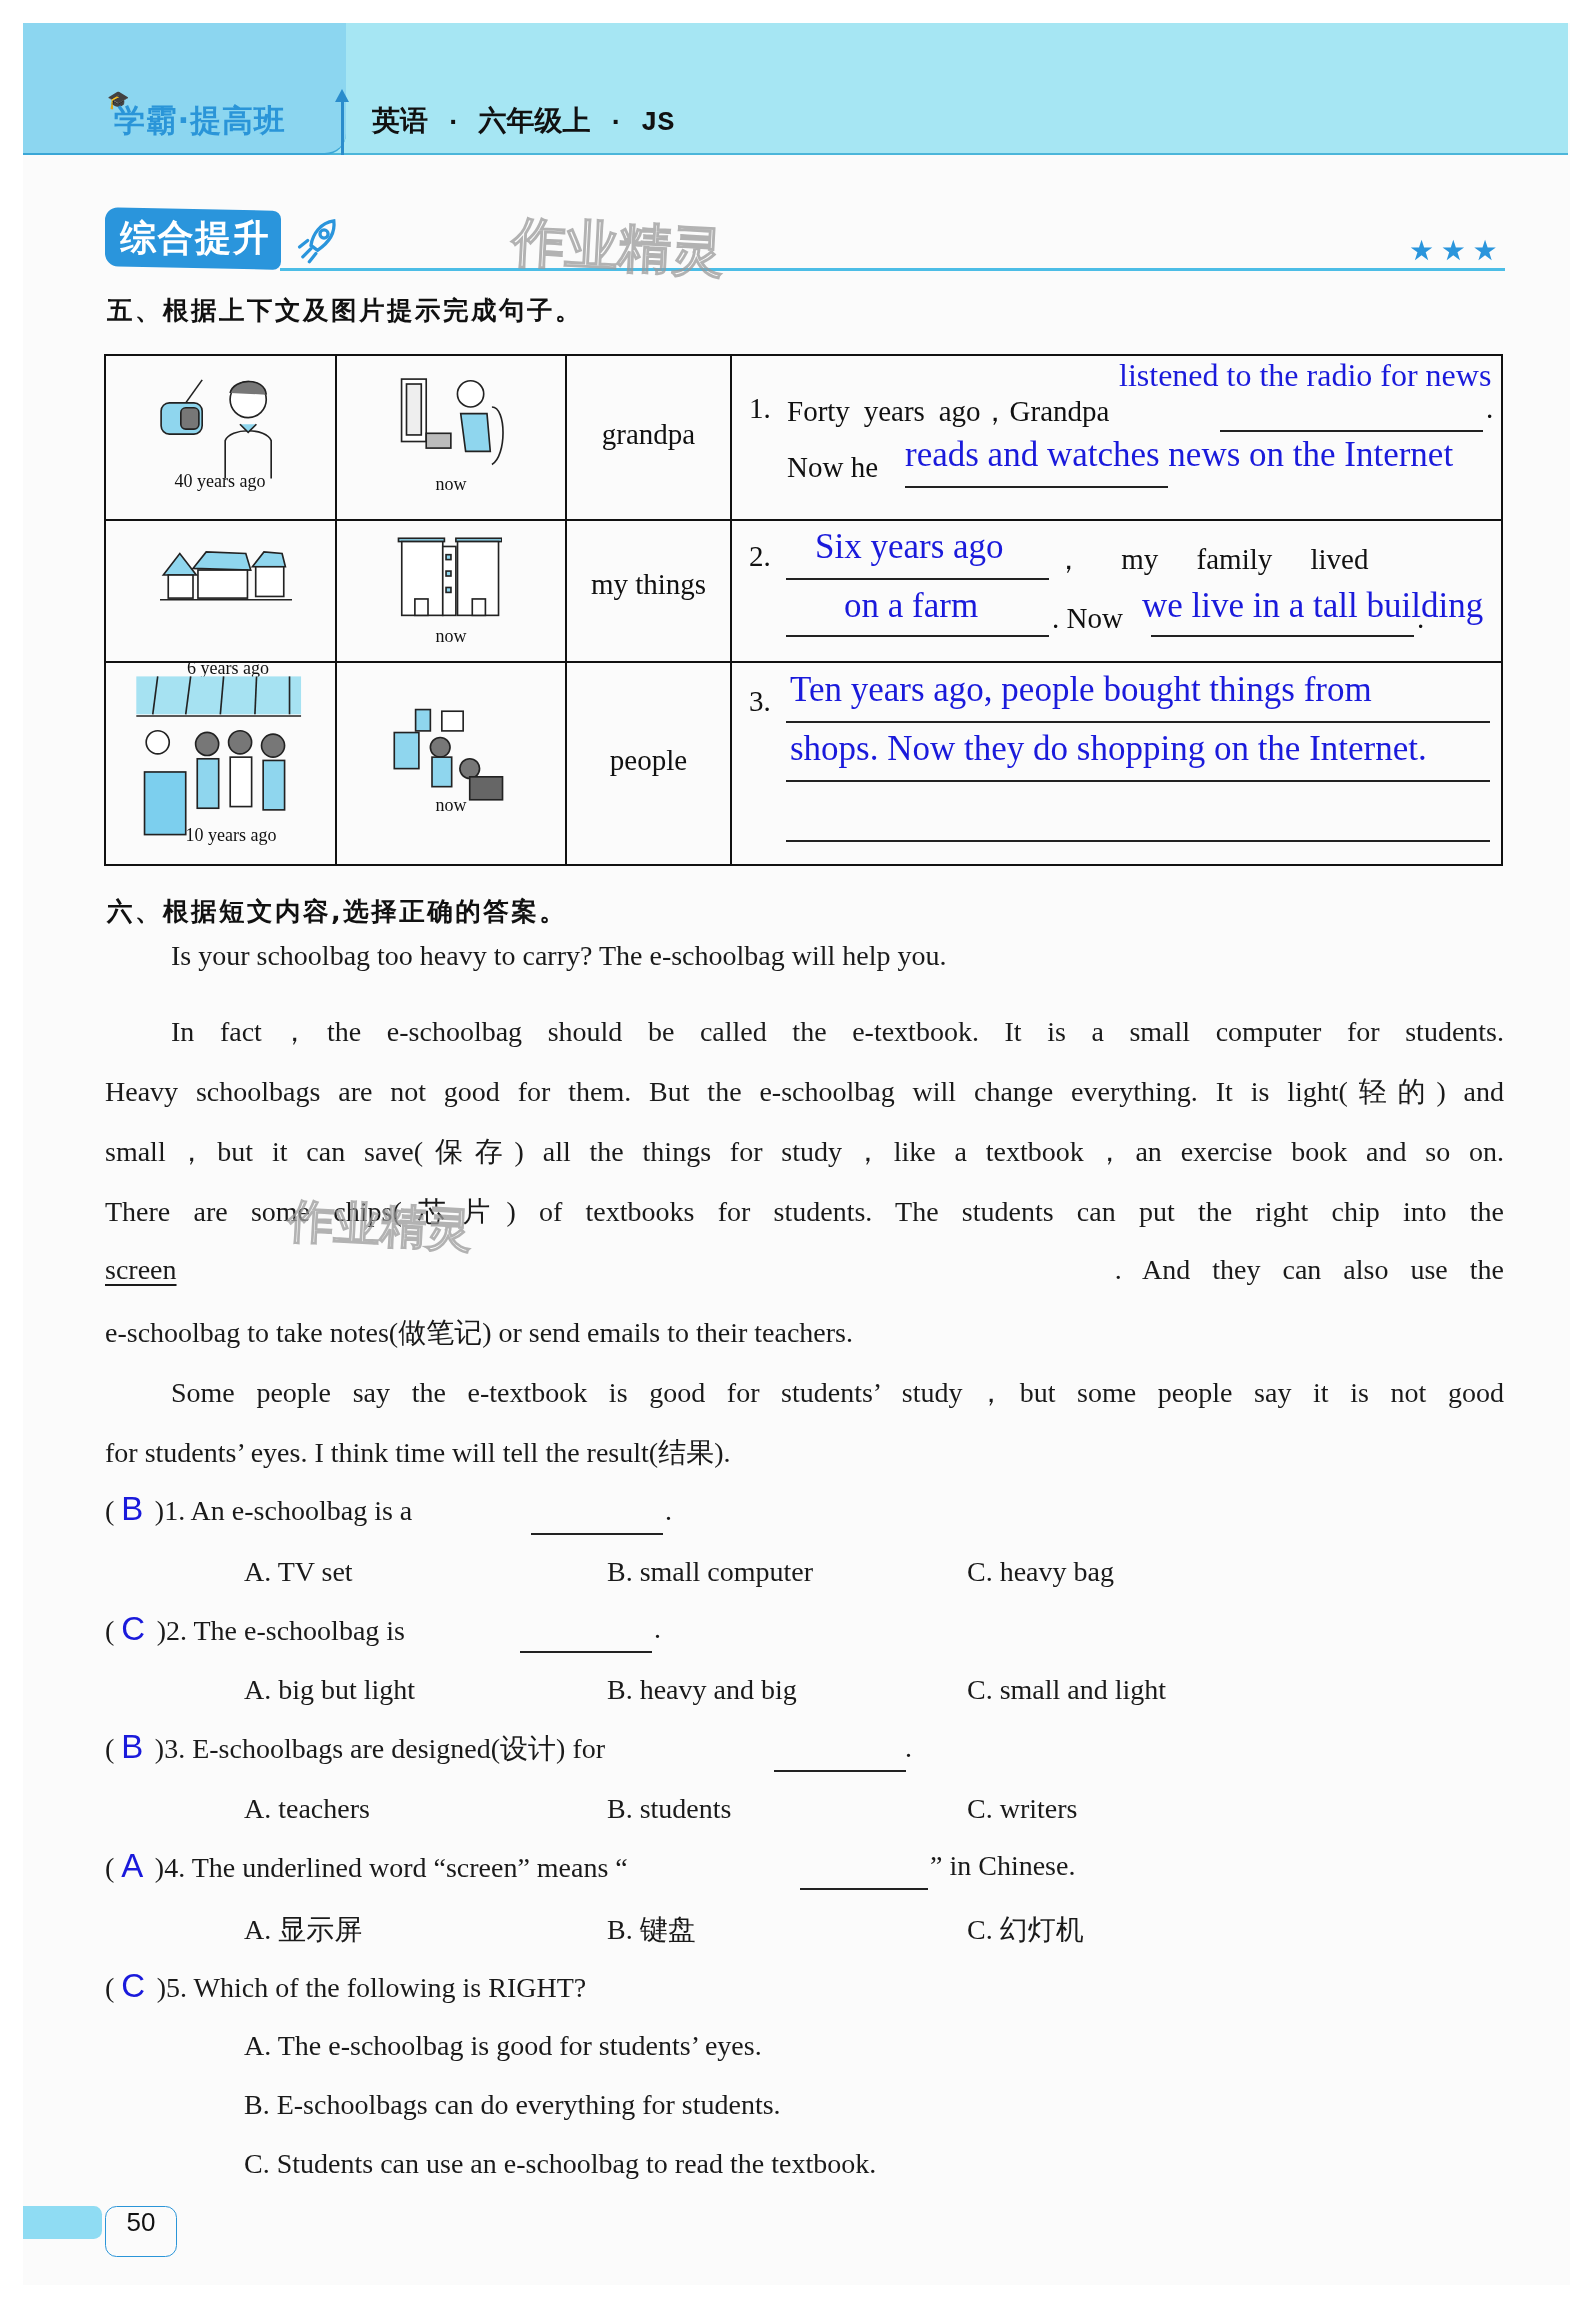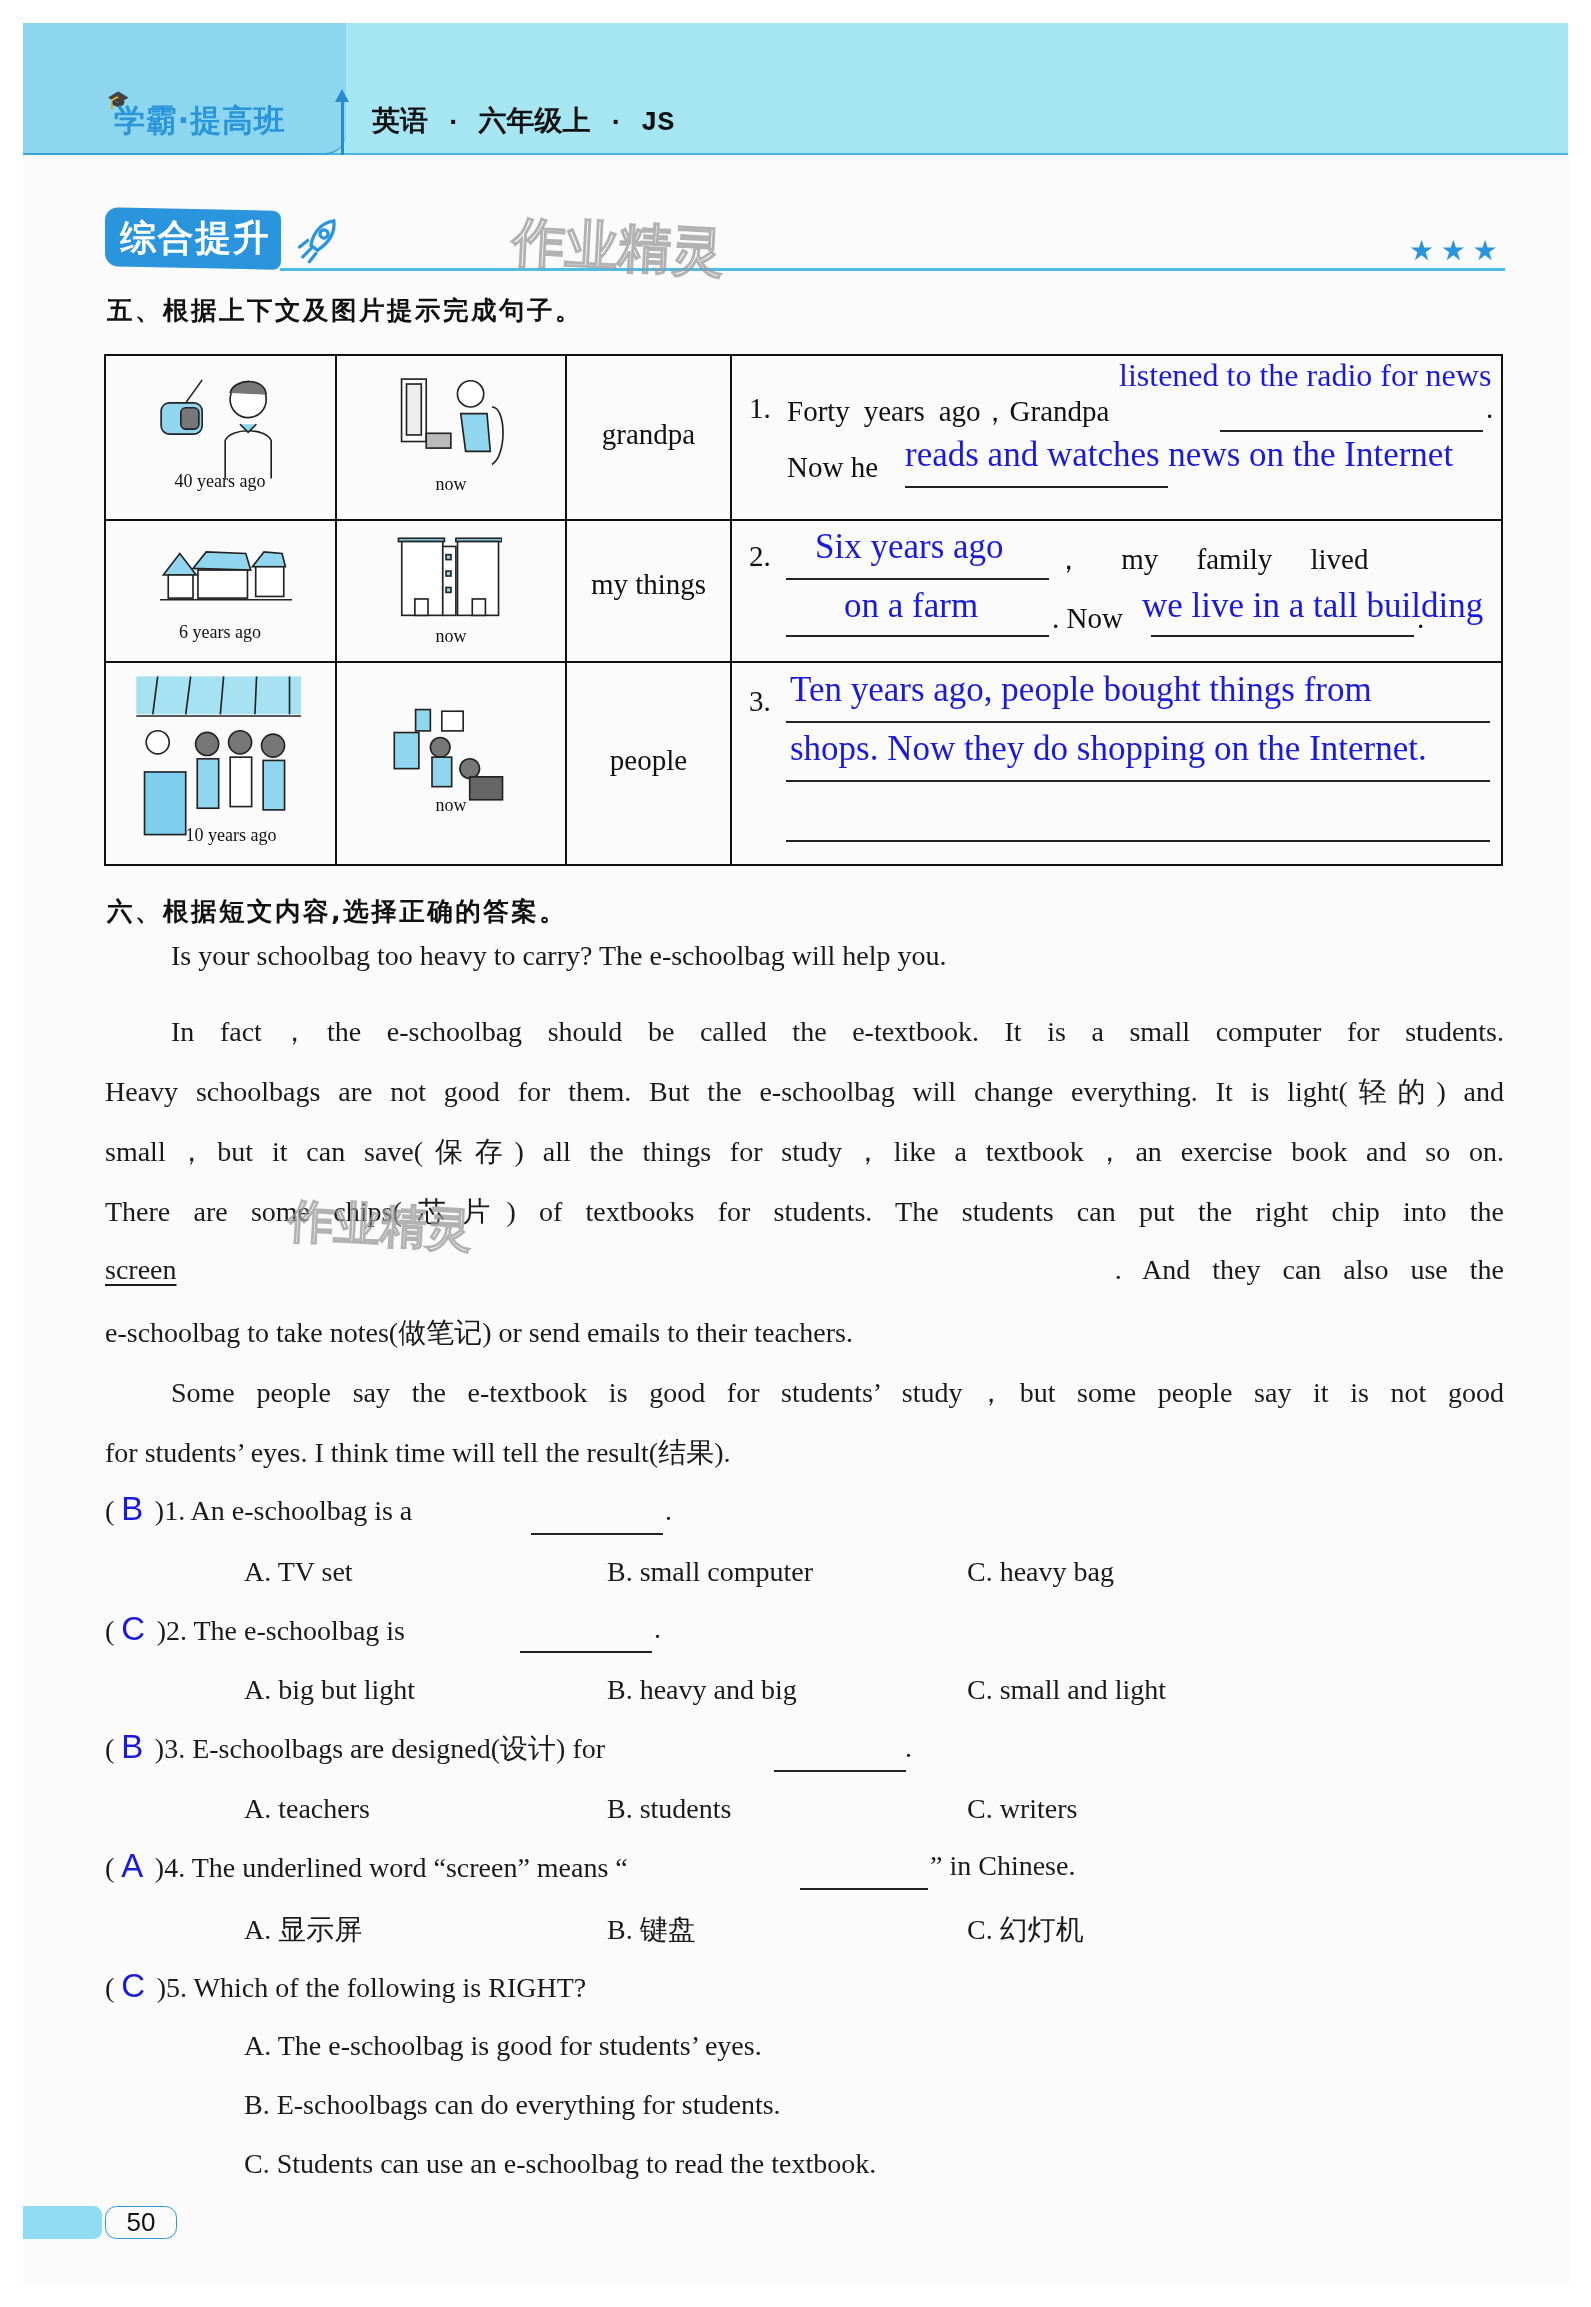--- a/index.html
+++ b/index.html
@@ -45,21 +45,21 @@
   .blank { position:absolute; height:1.6px; background:#222; }
   .para-line { position:absolute; left:105px; font-size:28px; color:#1a1a1a; white-space:nowrap; }
   .just { text-align:justify; text-align-last:justify; width:1399px; }
   .ul { text-decoration:underline; text-underline-offset:5px; }
 
   .mcq { position:absolute; font-size:28px; color:#1a1a1a; white-space:nowrap; }
   .mcq-ans { color:#1a1adb; font-size:33px; font-family:"Liberation Sans",sans-serif; }
   .opt { position:absolute; font-size:28px; color:#1a1a1a; white-space:nowrap; }
 
   .pg-bar { position:absolute; left:23px; top:2206px; width:79px; height:33px; background:#8fdcf3; border-radius:0 8.2px 8.2px 0; }
-  .pg-pill { position:absolute; left:105px; top:2206px; width:72px; height:33px; border:1.6px solid #2a95d8; border-radius:11.5px;
+  .pg-pill { position:absolute; left:105px; top:2206px; width:72px; height:51px; border:1.6px solid #2a95d8; border-radius:11.5px;
              background:#fbfbfb; box-sizing:border-box; text-align:center; font-family:"Liberation Sans",sans-serif;
              font-size:26px; line-height:30px; color:#111; }
 
   svg.pic { position:absolute; }
 </style>
 </head>
 <body>
 
 <div class="sheet"></div>
 
@@ -133,21 +133,21 @@
   <g stroke="#222" stroke-width="2" fill="none">
     <path d="M4 40 L24 14 L44 40 Z" fill="#8fd6ee"></path>
     <rect x="10" y="40" width="30" height="28" fill="#fff"></rect>
     <path d="M40 32 L56 12 L104 14 L110 34 Z" fill="#8fd6ee"></path>
     <rect x="46" y="34" width="60" height="34" fill="#fff"></rect>
     <path d="M112 30 L126 12 L148 14 L152 30 Z" fill="#8fd6ee"></path>
     <rect x="116" y="30" width="34" height="36" fill="#fff"></rect>
     <line x1="0" y1="70" x2="160" y2="70"></line>
   </g>
 </svg>
-<div class="cell-label" style="left:104px; top:622px;">6 years ago</div>
+<div class="cell-label" style="left:104px; top:658px;padding-left:8px;">6 years ago</div>
 <svg class="pic" style="left:395px; top:535px;" width="107" height="82" viewBox="0 0 130 100">
   <g stroke="#222" stroke-width="2" fill="#fff">
     <rect x="4" y="4" width="56" height="4" fill="#8fd6ee"></rect>
     <rect x="74" y="4" width="56" height="4" fill="#8fd6ee"></rect>
     <rect x="8" y="8" width="50" height="90"></rect>
     <rect x="58" y="14" width="16" height="84"></rect>
     <rect x="76" y="8" width="50" height="90"></rect>
     <rect x="62" y="24" width="6" height="6" fill="#8fd6ee"></rect>
     <rect x="62" y="44" width="6" height="6" fill="#8fd6ee"></rect>
     <rect x="62" y="64" width="6" height="6" fill="#8fd6ee"></rect>

